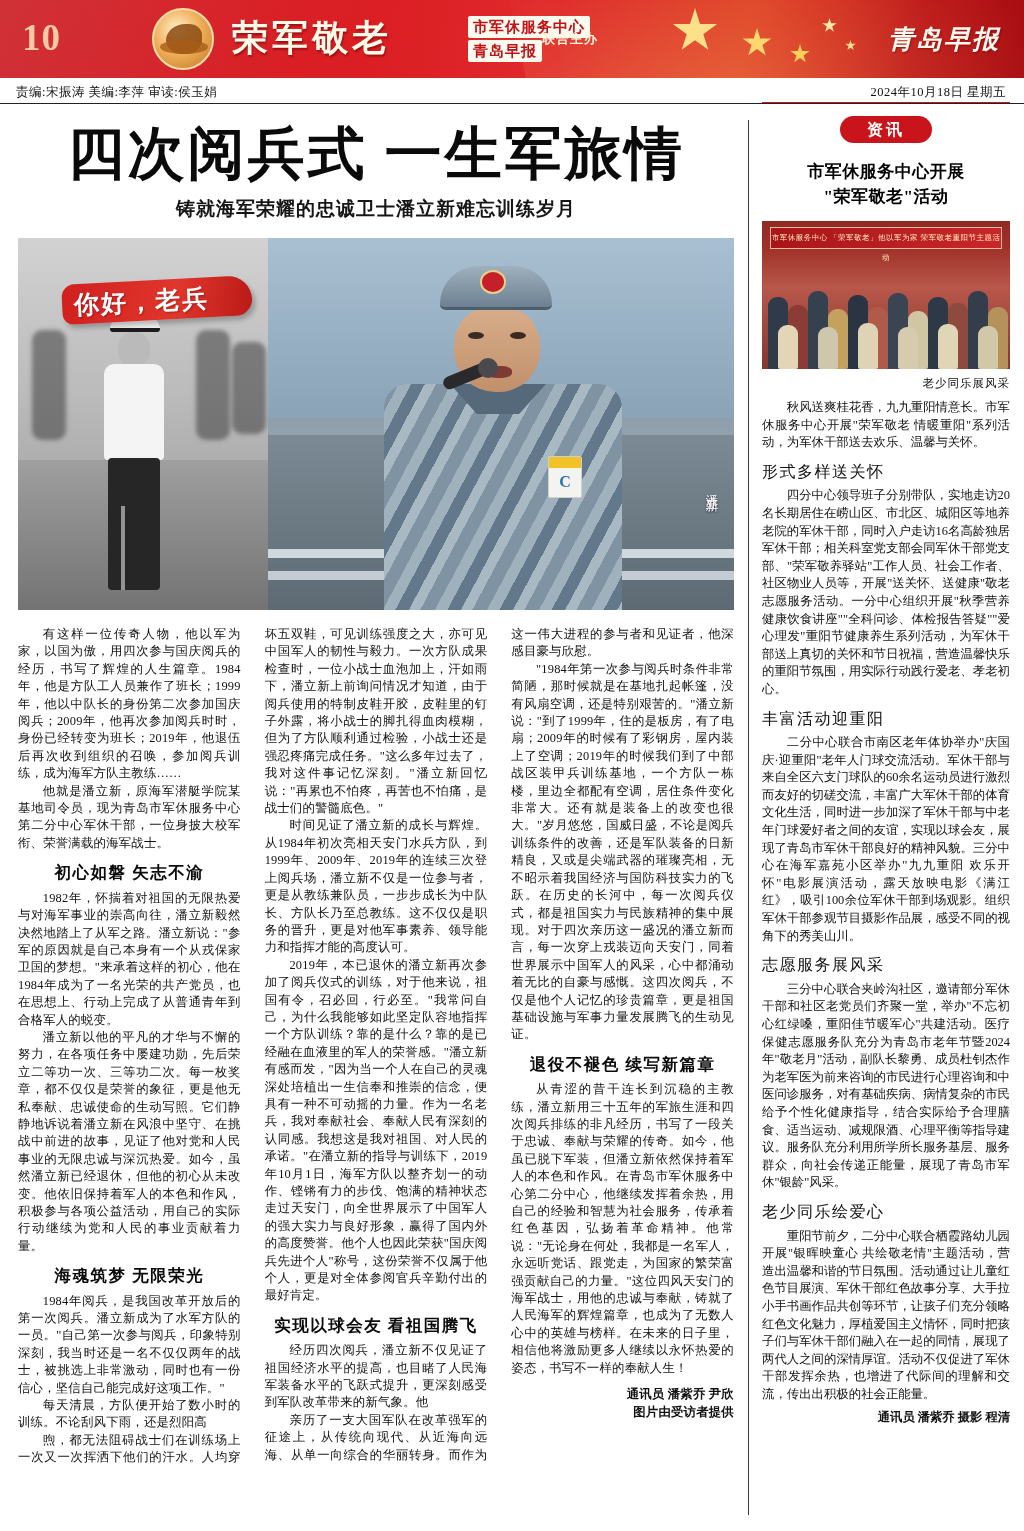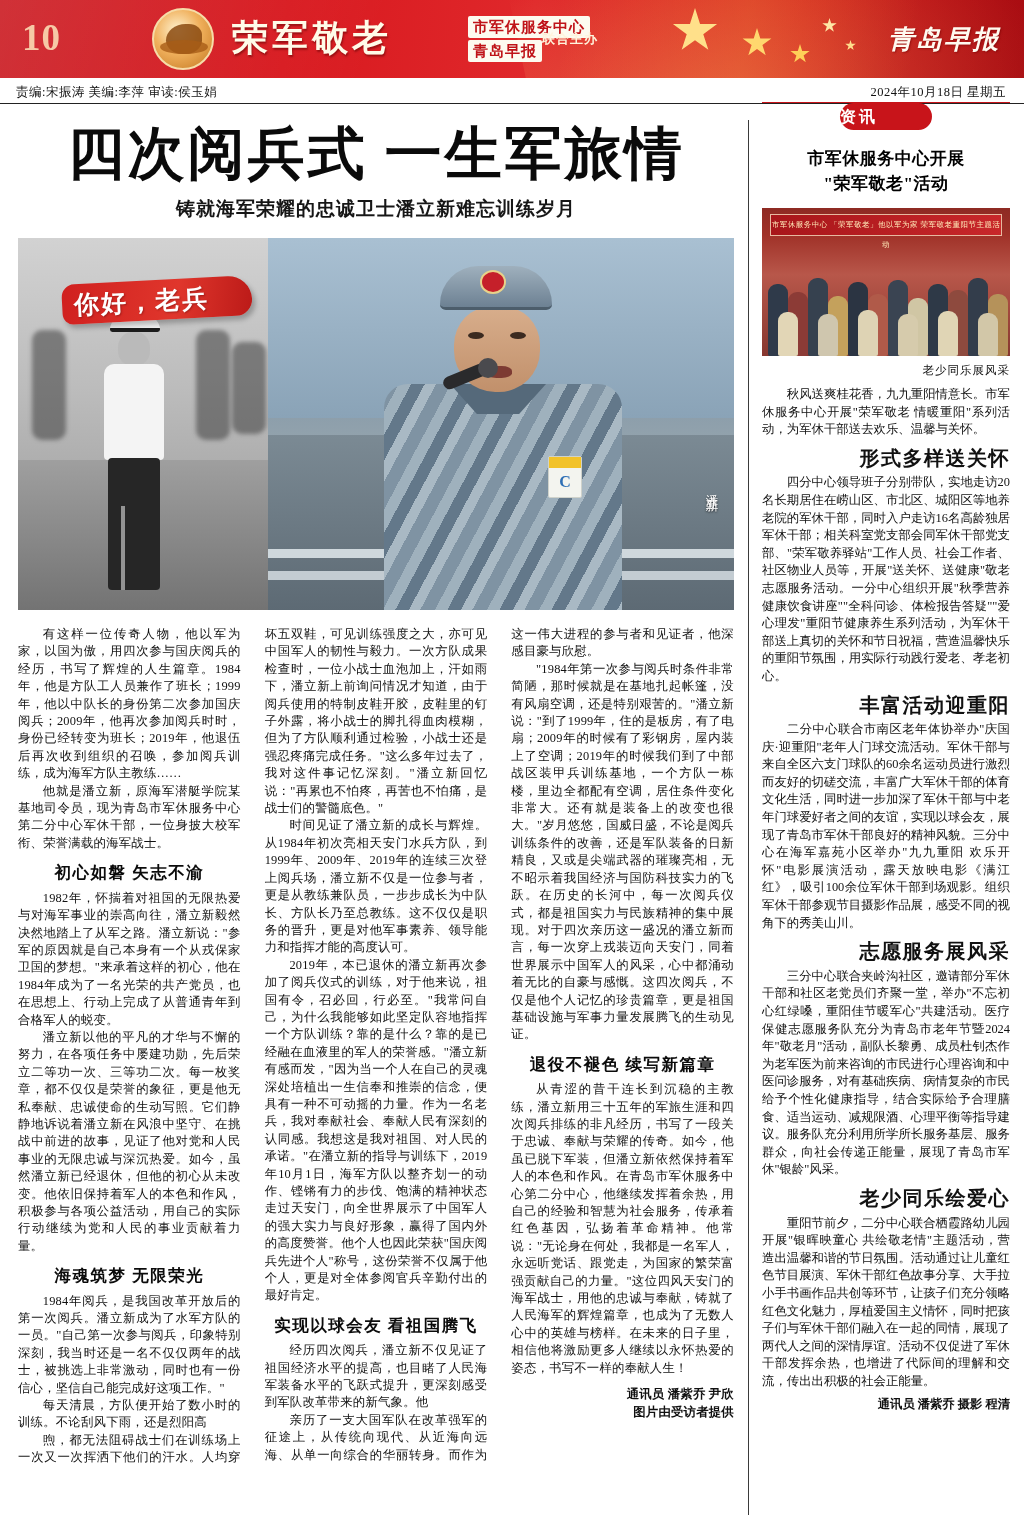--- a/index.html
+++ b/index.html
@@ -354,28 +354,29 @@
     font-weight: bold;
   }
 
   
   .side {
     position: absolute;
     left: 762px; top: 12px;
     width: 248px;
   }
   .side-tag {
-    margin: 0 auto;
+    margin: 13px auto;
     width: 92px; height: 27px;
     background: #c8141a;
     border-radius: 14px;
     color: #fff;
     font-size: 16px;
     font-weight: bold;
     letter-spacing: 3px;
+    text-align: center;
     line-height: 27px;
     position: relative;
   }
   .side-tagline {
     position: relative;
     height: 1px;
     background: #c8141a;
     margin-top: -14px;
     z-index: -1;
   }
@@ -417,23 +418,23 @@
   }
   .side-body {
     margin-top: 8px;
     font-size: 12.4px;
     line-height: 17.6px;
     text-align: justify;
     color: #111;
   }
   .side-body p { margin: 0; text-indent: 2em; }
   .side-h {
-    font-size: 20px;
-    font-weight: bold;
-    text-align: right;
+    font-size: 16px;
+    font-weight: normal;
+    text-align: left;
     margin: 11px 0 7px 0;
     letter-spacing: 1.5px;
   }
   .side-sig {
     text-align: right;
     font-size: 12.3px;
     font-weight: bold;
     margin-top: 6px;
   }
 </style>

